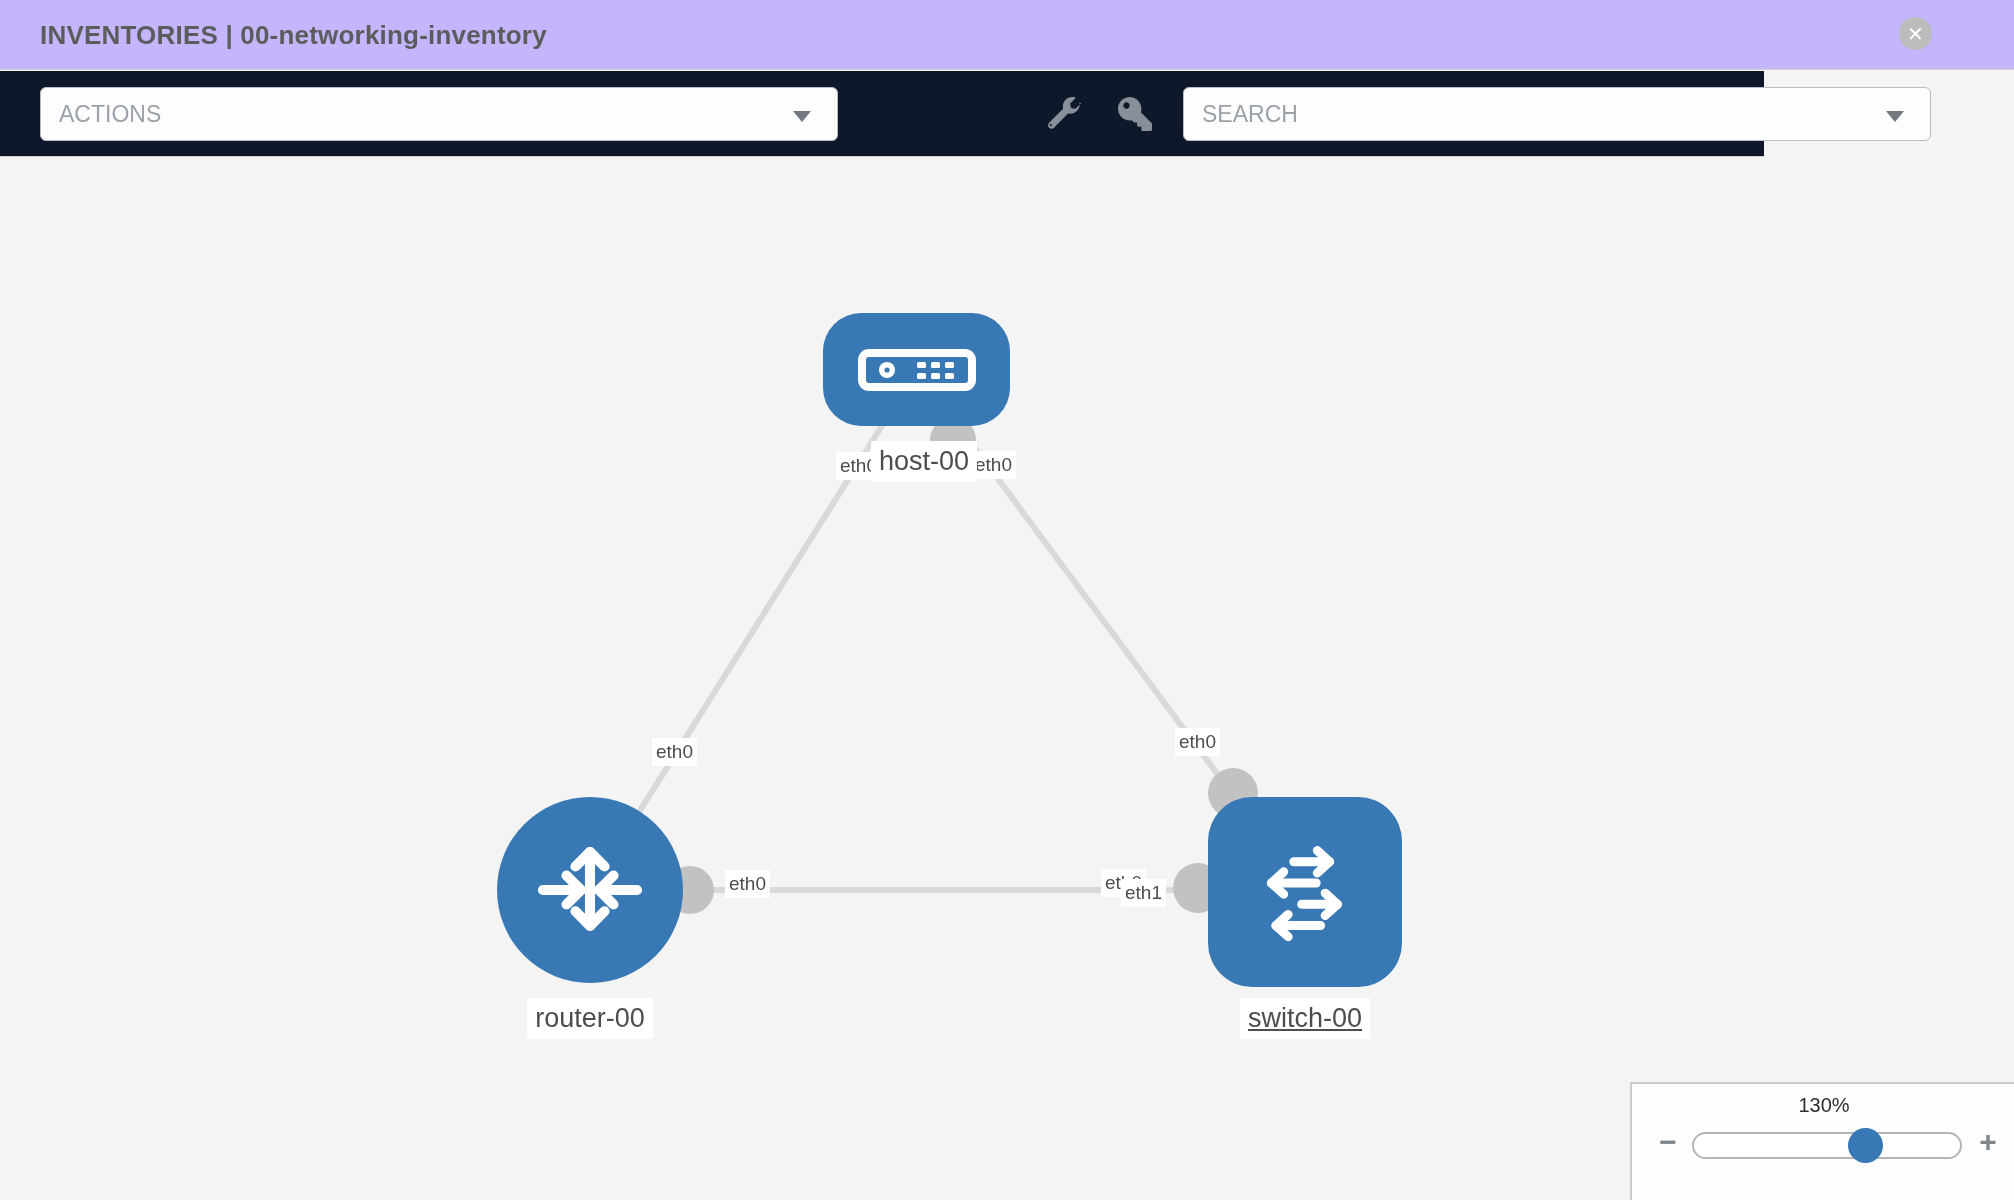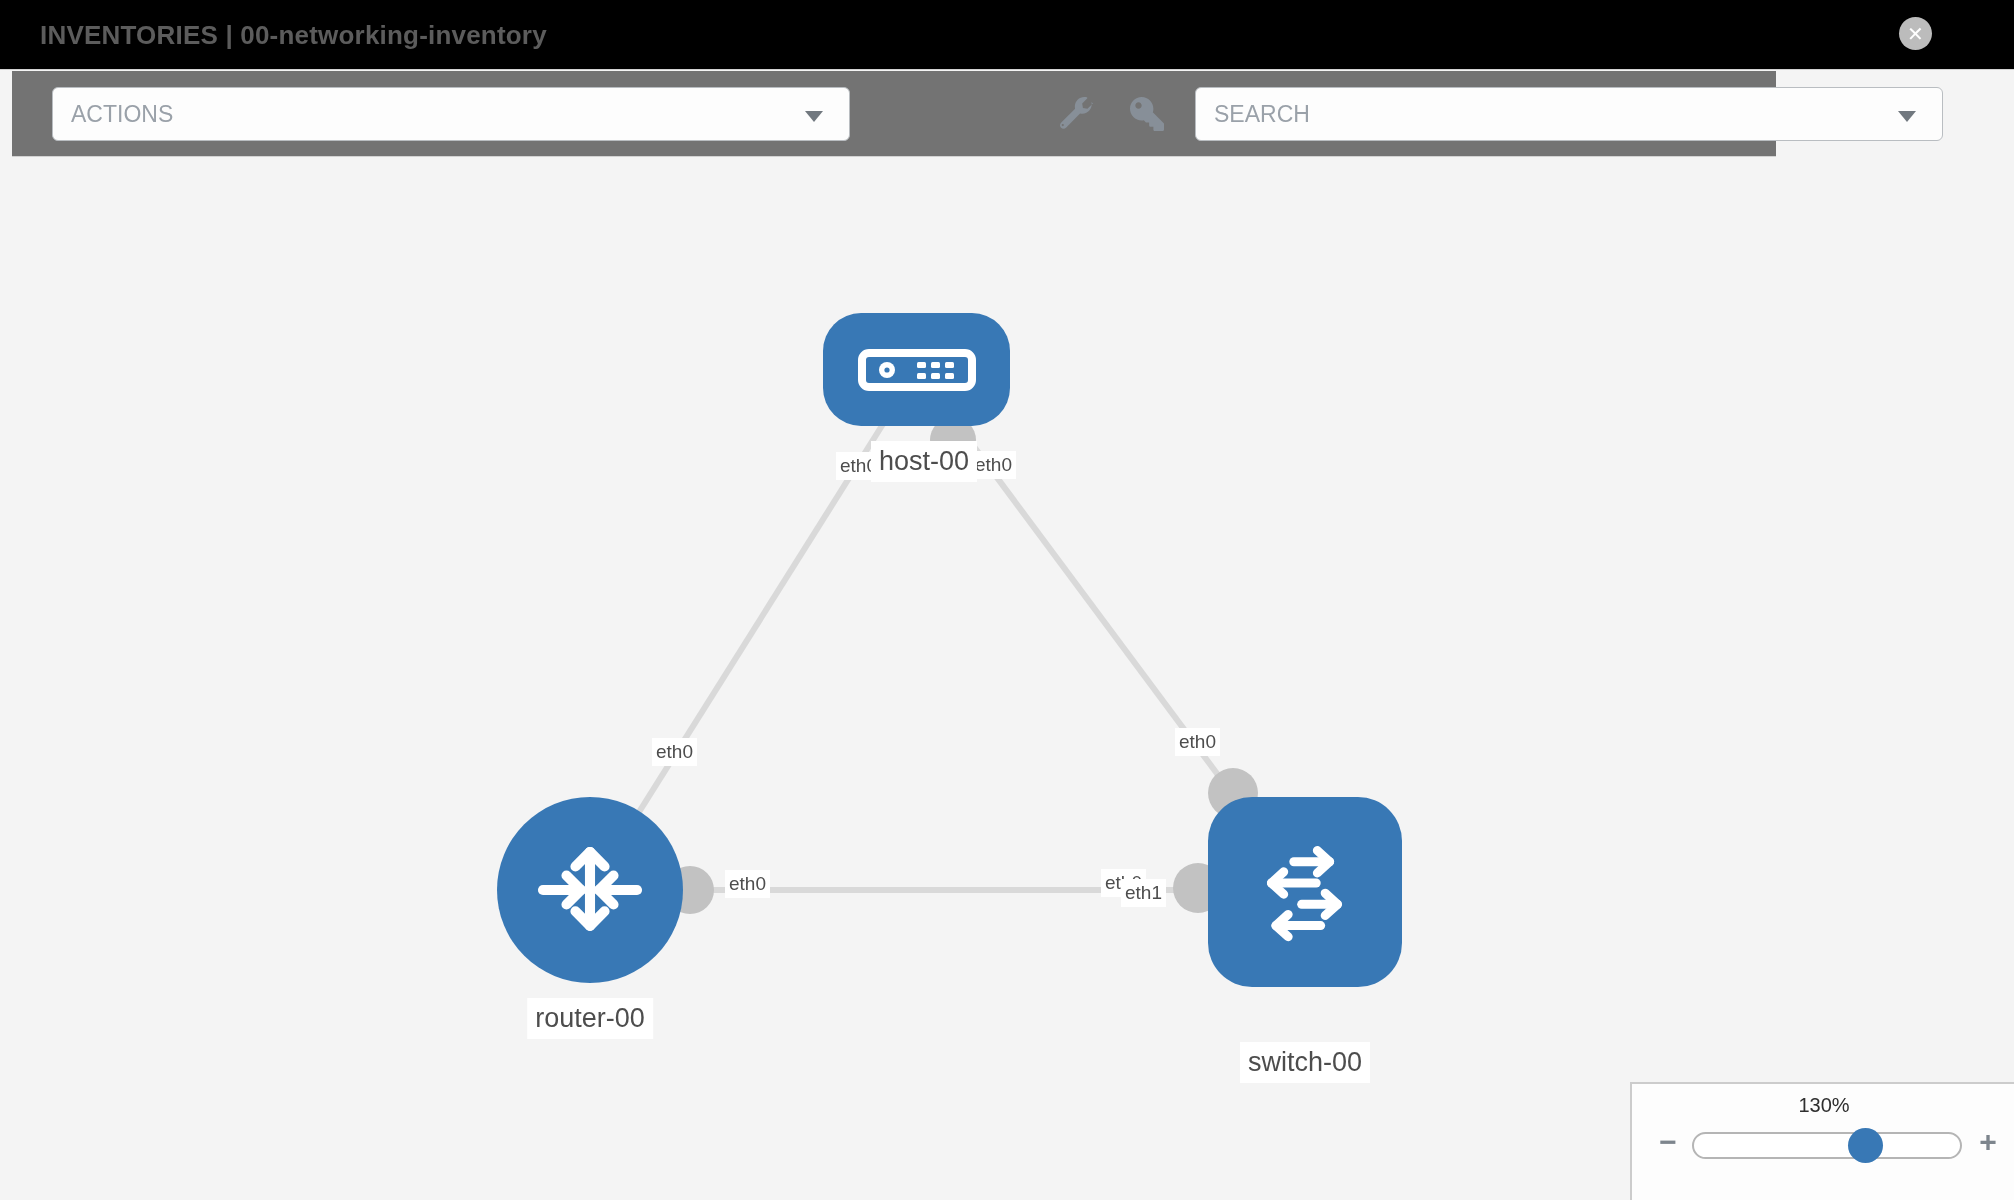--- a/index.html
+++ b/index.html
@@ -2,31 +2,31 @@
 <html><head>
 <meta charset="utf-8">
 <style>
   * { margin:0; padding:0; box-sizing:border-box; }
   html,body { width:2014px; height:1200px; overflow:hidden; }
   body { font-family:"Liberation Sans","DejaVu Sans",sans-serif; background:#fff; }
   .app { position:relative; width:2014px; height:1200px; background:#f4f4f4; }
 
   
   .header { position:absolute; left:0; top:0; width:2014px; height:70px;
-            background:#000000; border-bottom:1px solid #d2d2d2; }
+            background:#c4b5fd; border-bottom:1px solid #d2d2d2; }
   .title { position:absolute; left:40px; top:0; height:70px; line-height:70px;
            font-size:26px; font-weight:bold; color:#5c5c5c; letter-spacing:0.2px; }
   .close-btn { position:absolute; right:82px; top:17px; width:33px; height:33px;
                border-radius:50%; background:#bcbcbc; cursor:pointer;
                display:flex; align-items:center; justify-content:center; }
   .close-btn span { color:#ffffff; font-size:20px; font-weight:bold; line-height:1; }
 
   
-  .toolbar { position:absolute; left:12px; top:71px; width:1764px; height:86px;
-             background:#737373; border-bottom:1px solid #d2d2d2; }
+  .toolbar { position:absolute; left:0; top:71px; width:1764px; height:86px;
+             background:#0f172a; border-bottom:1px solid #d2d2d2; }
   .select-box { position:absolute; top:16px; height:54px; background:#fdfdfd;
                 border:1px solid #b9bdc1; border-radius:6px; cursor:pointer; }
   .select-box .ph { position:absolute; left:18px; top:0; height:52px; line-height:52px;
                     font-size:23px; color:#9aa1a9; }
   .caret { position:absolute; right:26px; top:23px; width:0; height:0;
            border-left:9px solid transparent; border-right:9px solid transparent;
            border-top:11px solid #71787f; }
   .actions-box { left:40px; width:798px; }
   .search-box  { left:1183px; width:748px; }
   .tool-icon { position:absolute; top:26px; width:40px; height:36px; cursor:pointer; }
@@ -164,21 +164,21 @@
     <div class="chip port-chip" style="left:836px; top:294px;">eth0</div>
     <div class="chip port-chip" style="left:971px; top:293px;">eth0</div>
     <div class="chip port-chip" style="left:652px; top:580px;">eth0</div>
     <div class="chip port-chip" style="left:1175px; top:570px;">eth0</div>
     <div class="chip port-chip" style="left:725px; top:712px;">eth0</div>
     <div class="chip port-chip" style="left:1101px; top:711px;">eth0</div>
     <div class="chip port-chip" style="left:1121px; top:711px;margin-top:10px;">eth1</div>
 
     <div class="chip name-chip" style="left:871px; top:283px;">host-00</div>
     <div class="chip name-chip centered" style="left:590px; top:840px;">router-00</div>
-    <div class="chip name-chip centered" style="left:1305px; top:884px;">switch-00</div>
+    <div class="chip name-chip centered" style="left:1305px; top:840px;text-decoration:underline;">switch-00</div>
 
     <div class="zoom-panel">
       <div class="zoom-level">130%</div>
       <div class="zoom-btn zoom-minus">−</div>
       <div class="zoom-track"></div>
       <div class="zoom-handle"></div>
       <div class="zoom-btn zoom-plus">+</div>
     </div>
 
   </div>

